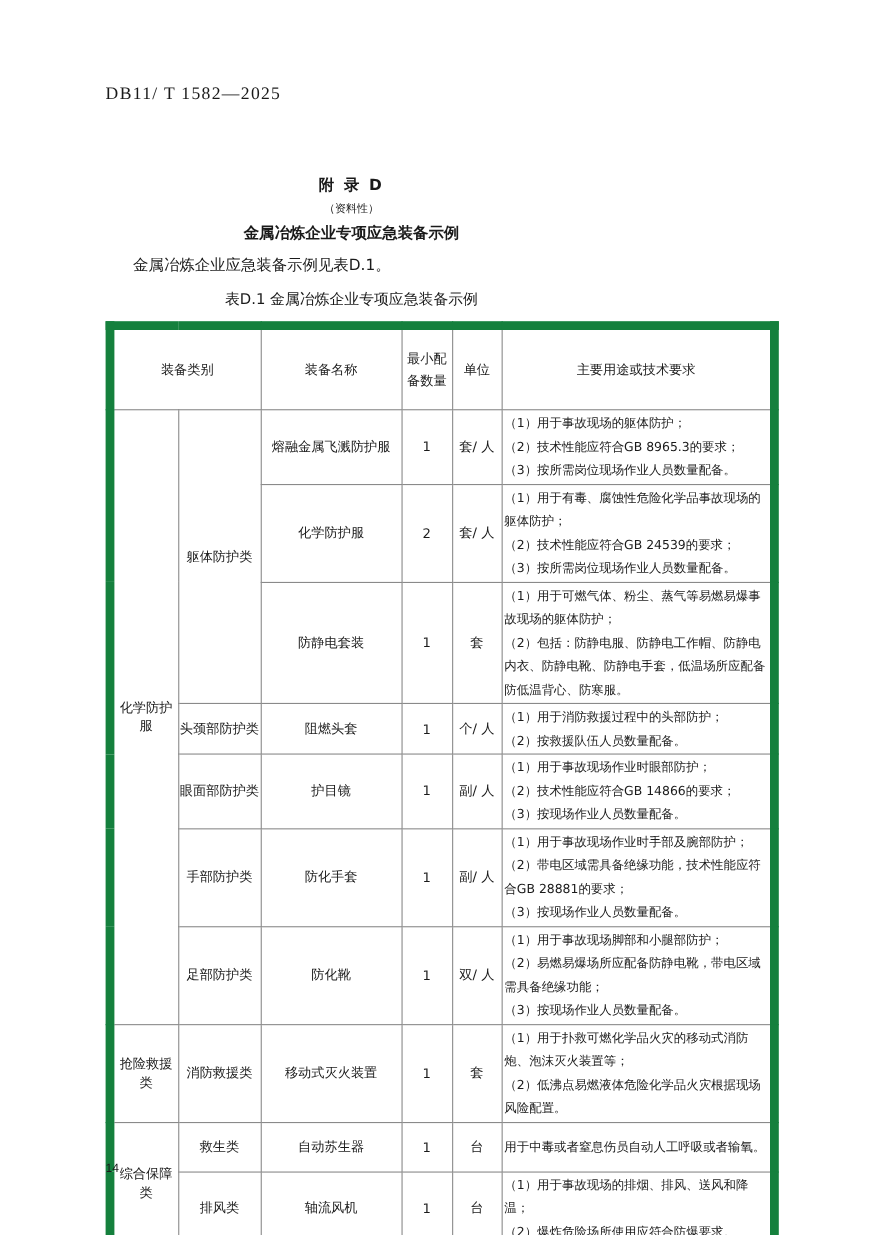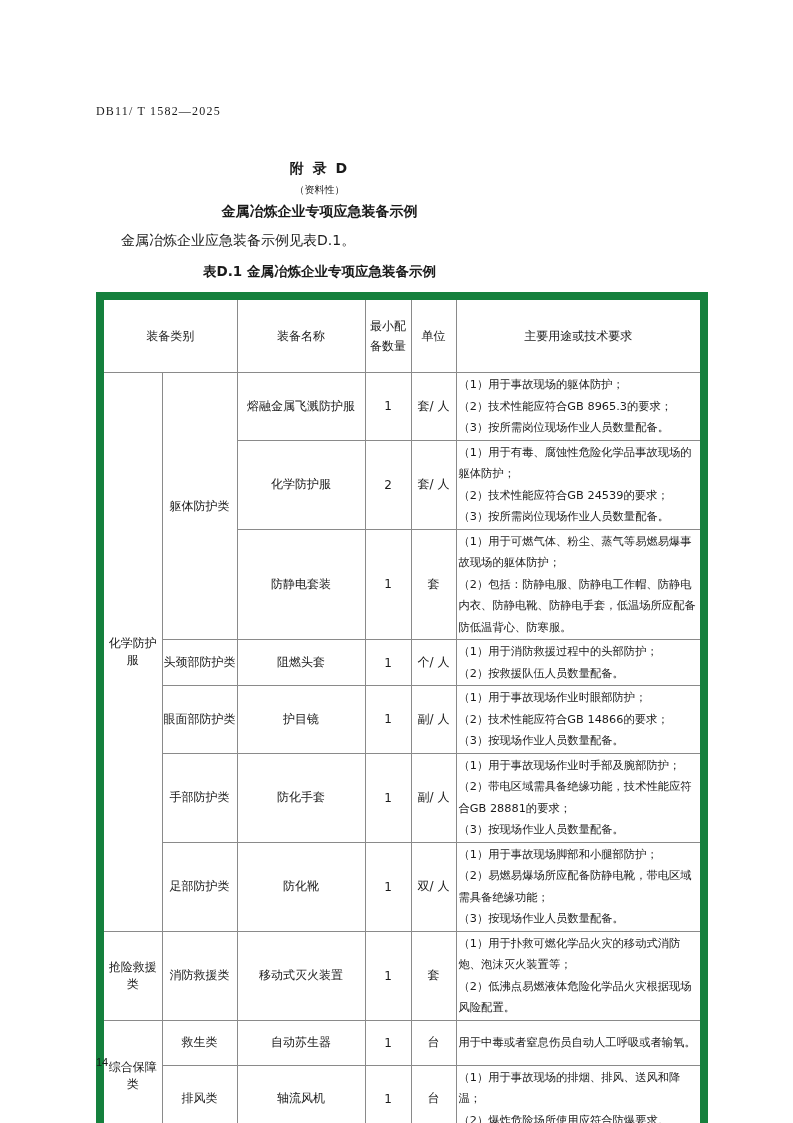--- a/index.html
+++ b/index.html
@@ -1,25 +1,25 @@
 <!DOCTYPE html>
 <html><head>
 <meta charset="utf-8">
 <style>
   html, body { margin: 0; padding: 0; background: #ffffff; }
   body { width: 793px; height: 1123px; position: relative; overflow: hidden;
          font-family: "DejaVu Sans", sans-serif; color: #1a1a1a; }
-  .std-code { position: absolute; left: 96px; top: 104px; font-family: "Liberation Serif", serif;
-              font-size: 12px; letter-spacing: 1.2px; }
+  .std-code { position: absolute; left: 96px; top: 77px; font-family: "Liberation Serif", serif;
+              font-size: 16px; letter-spacing: 1.2px; }
   .center { position: absolute; left: 0; width: 639px; text-align: center; }
   .appendix-title { top: 160px; font-size: 14px; font-weight: bold; letter-spacing: 2px; }
   .appendix-sub { top: 183px; font-size: 10px; }
   .appendix-heading { top: 203px; font-size: 14px; font-weight: bold; }
   .intro { position: absolute; left: 121px; top: 232px; font-size: 14px; }
-  .table-caption { top: 263px; font-size: 13.5px; font-weight: bold; }
+  .table-caption { top: 263px; font-size: 13.5px; font-weight: normal; }
   table { position: absolute; left: 96px; top: 292px; width: 604px; border-collapse: collapse;
           table-layout: fixed; font-size: 12px; }
   td, th { border: 1px solid #8a8a8a; padding: 0; text-align: center; vertical-align: middle;
            font-weight: normal; }
   table { border: 8px solid #15803d; }
   th { font-size: 12px; line-height: 20px; }
   td.req { text-align: left; padding: 1px 2px 1px 2px; line-height: 21.5px; font-size: 11.3px; }
   td.req div { white-space: normal; }
   .thick-top td { border-top: 1.6px solid #222; }
   .page-num { position: absolute; left: 96px; top: 1035px; font-size: 11px; font-family: "Liberation Sans", sans-serif; margin-top: 21px; }

